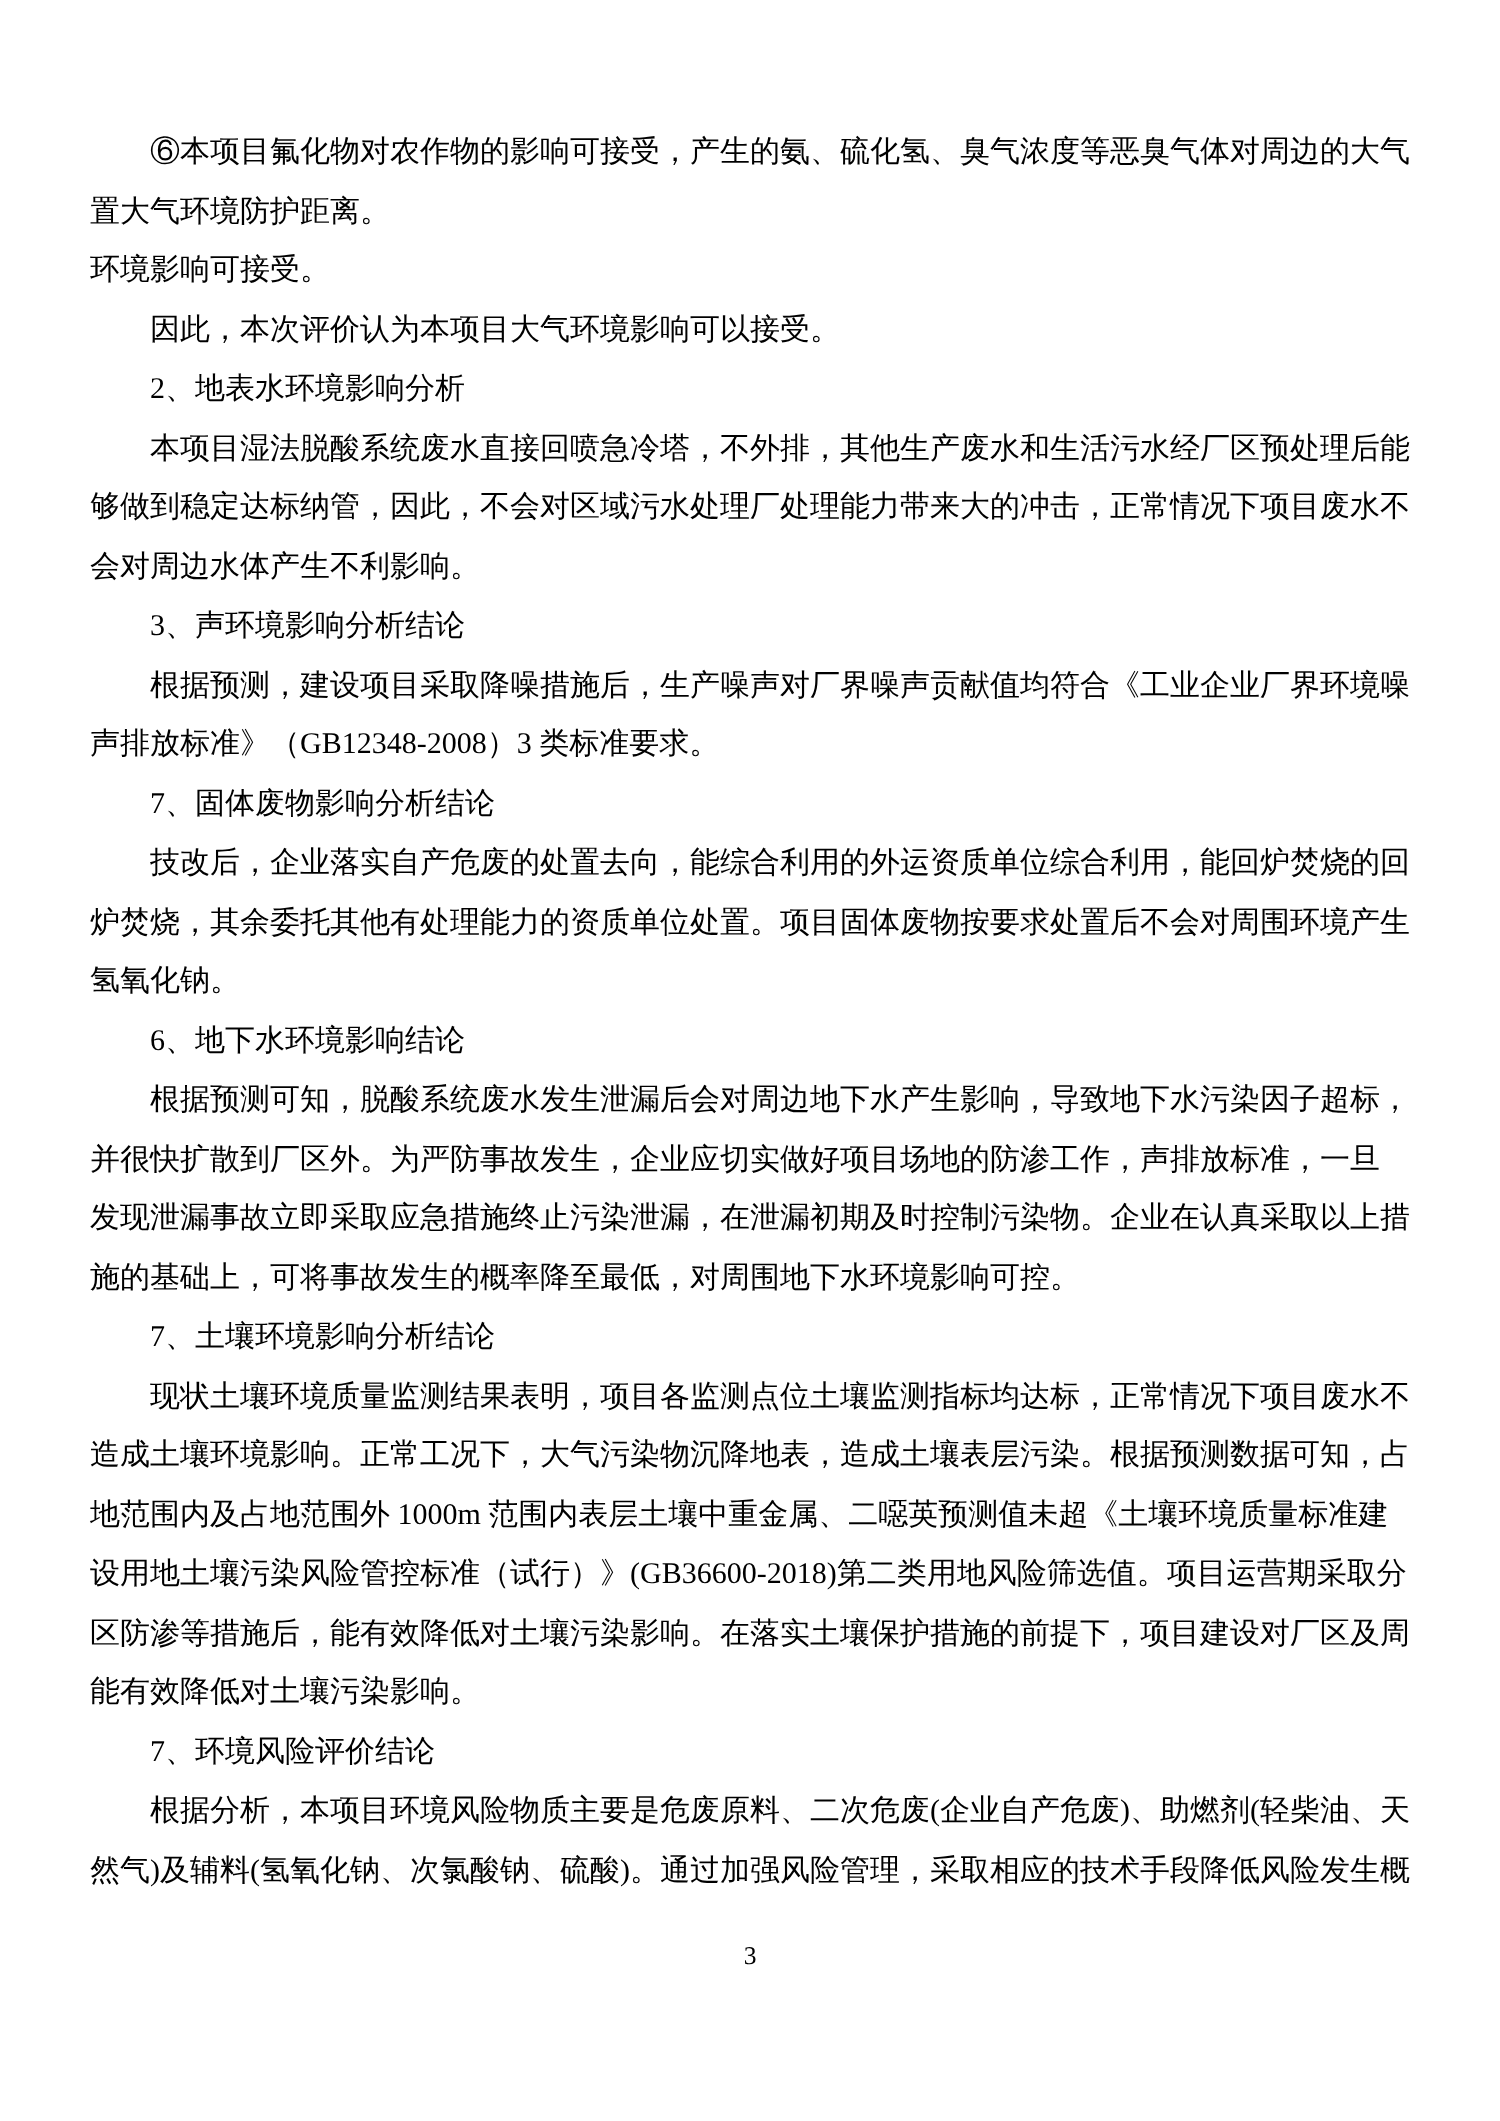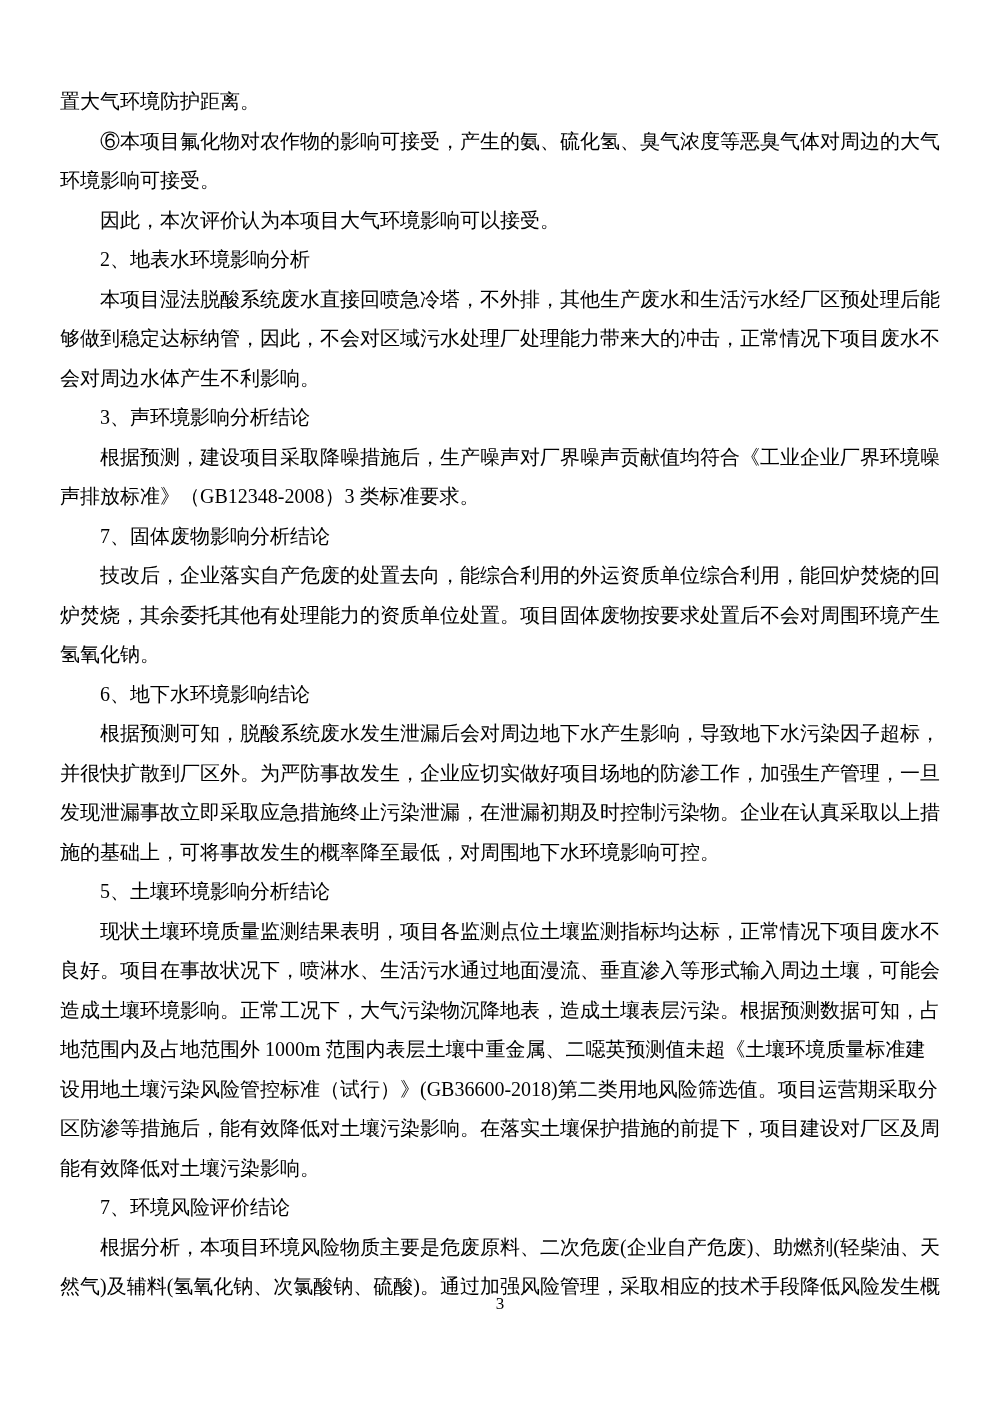--- a/index.html
+++ b/index.html
@@ -42,43 +42,42 @@
     text-align: center;
     font-size: 17px;
     line-height: 20px;
   }
 </style>
 </head>
 <body>
 
 <div class="page">
   <div class="body-text">
+    <div class="line indent">⑥本项目氟化物对农作物的影响可接受，产生的氨、硫化氢、臭气浓度等恶臭气体对周边的大气</div>
     <div class="line">置大气环境防护距离。</div>
-    <div class="line indent">⑥本项目氟化物对农作物的影响可接受，产生的氨、硫化氢、臭气浓度等恶臭气体对周边的大气</div>
     <div class="line">环境影响可接受。</div>
     <div class="line indent">因此，本次评价认为本项目大气环境影响可以接受。</div>
     <div class="line indent">2、地表水环境影响分析</div>
     <div class="line indent">本项目湿法脱酸系统废水直接回喷急冷塔，不外排，其他生产废水和生活污水经厂区预处理后能</div>
     <div class="line">够做到稳定达标纳管，因此，不会对区域污水处理厂处理能力带来大的冲击，正常情况下项目废水不</div>
     <div class="line">会对周边水体产生不利影响。</div>
     <div class="line indent">3、声环境影响分析结论</div>
     <div class="line indent">根据预测，建设项目采取降噪措施后，生产噪声对厂界噪声贡献值均符合《工业企业厂界环境噪</div>
     <div class="line">声排放标准》（GB12348-2008）3 类标准要求。</div>
     <div class="line indent">7、固体废物影响分析结论</div>
     <div class="line indent">技改后，企业落实自产危废的处置去向，能综合利用的外运资质单位综合利用，能回炉焚烧的回</div>
     <div class="line">炉焚烧，其余委托其他有处理能力的资质单位处置。项目固体废物按要求处置后不会对周围环境产生</div>
     <div class="line">氢氧化钠。</div>
     <div class="line indent">6、地下水环境影响结论</div>
     <div class="line indent">根据预测可知，脱酸系统废水发生泄漏后会对周边地下水产生影响，导致地下水污染因子超标，</div>
-    <div class="line">并很快扩散到厂区外。为严防事故发生，企业应切实做好项目场地的防渗工作，加强生产管理，一旦</div>
+    <div class="line">并很快扩散到厂区外。为严防事故发生，企业应切实做好项目场地的防渗工作，声排放标准，一旦</div>
     <div class="line">发现泄漏事故立即采取应急措施终止污染泄漏，在泄漏初期及时控制污染物。企业在认真采取以上措</div>
     <div class="line">施的基础上，可将事故发生的概率降至最低，对周围地下水环境影响可控。</div>
-    <div class="line indent">5、土壤环境影响分析结论</div>
+    <div class="line indent">7、土壤环境影响分析结论</div>
     <div class="line indent">现状土壤环境质量监测结果表明，项目各监测点位土壤监测指标均达标，正常情况下项目废水不</div>
-    <div class="line">良好。项目在事故状况下，喷淋水、生活污水通过地面漫流、垂直渗入等形式输入周边土壤，可能会</div>
     <div class="line">造成土壤环境影响。正常工况下，大气污染物沉降地表，造成土壤表层污染。根据预测数据可知，占</div>
     <div class="line">地范围内及占地范围外 1000m 范围内表层土壤中重金属、二噁英预测值未超《土壤环境质量标准建</div>
     <div class="line">设用地土壤污染风险管控标准（试行）》(GB36600-2018)第二类用地风险筛选值。项目运营期采取分</div>
     <div class="line">区防渗等措施后，能有效降低对土壤污染影响。在落实土壤保护措施的前提下，项目建设对厂区及周</div>
     <div class="line">能有效降低对土壤污染影响。</div>
     <div class="line indent">7、环境风险评价结论</div>
     <div class="line indent">根据分析，本项目环境风险物质主要是危废原料、二次危废(企业自产危废)、助燃剂(轻柴油、天</div>
     <div class="line">然气)及辅料(氢氧化钠、次氯酸钠、硫酸)。通过加强风险管理，采取相应的技术手段降低风险发生概</div>
   </div>
   <div class="page-number">3</div>

